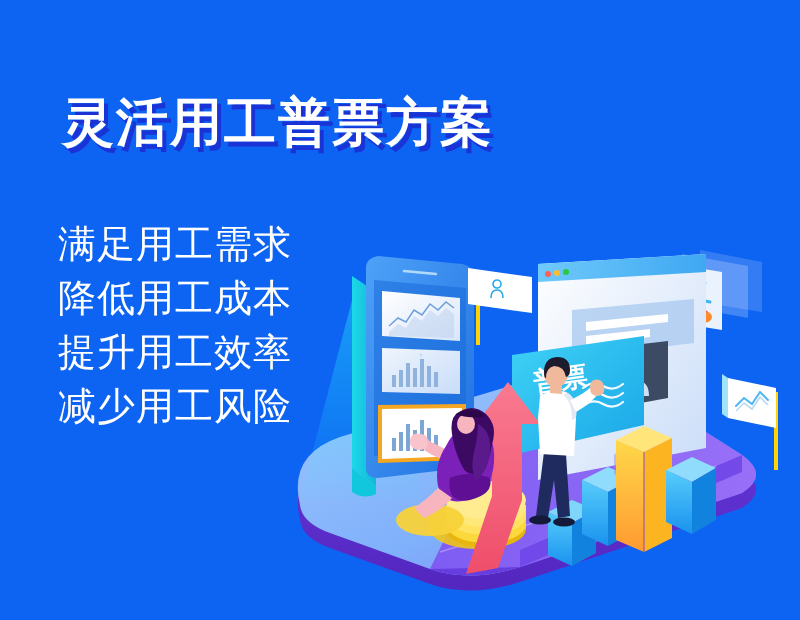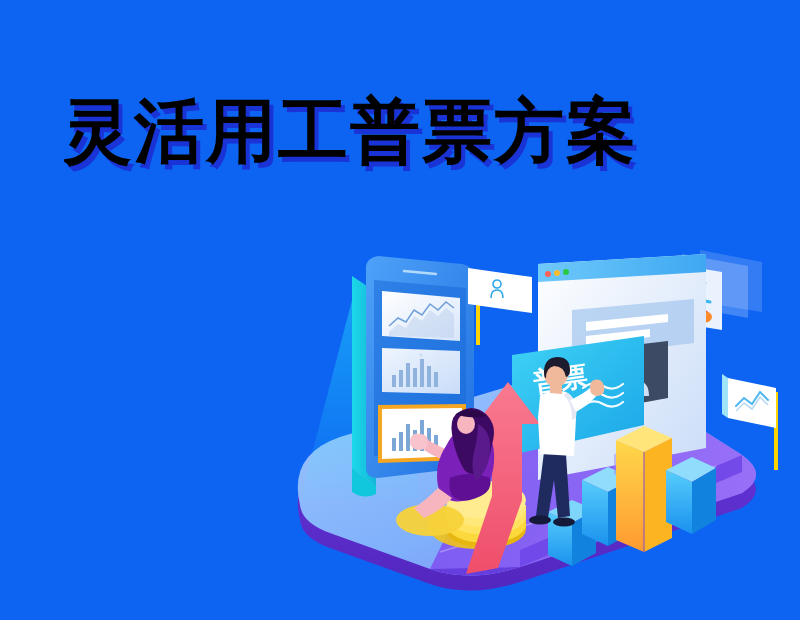--- a/index.html
+++ b/index.html
@@ -12,24 +12,24 @@
     position:relative;
     width:800px; height:620px;
     background:#0d64f2;
     overflow:hidden;
   }
 
   
   #headline {
     position:absolute;
     left:62px; top:96px;
-    font-size:70px;
+    font-size:52px;
     font-weight:bold;
     letter-spacing:2px;
-    color:#000000;
+    color:#ffffff;
     text-shadow:4px 5px 0 #1a33d6;
     white-space:nowrap;
     line-height:1;
   }
   #bullets {
     position:absolute;
     left:58px; top:218px;
     display:flex;
     flex-direction:column;
   }
@@ -326,14 +326,20 @@
 
       <path d="M550 382 L562 383 L562 394 L550 393 Z" fill="#f0b99b"></path>
       <ellipse cx="556" cy="374" rx="12" ry="13" fill="#f0b99b"></ellipse>
       <path d="M544 372 Q544 358 557 357 Q570 357 570 370 Q570 376 566 377
                Q564 366 554 366 Q546 368 546 378 Q544 378 544 372 Z" fill="#1c1c2e"></path>
     </g>
   </svg>
 
   <h1 id="headline">灵活用工普票方案</h1>
 
+  <div id="bullets">
+    <div class="bullet">满足用工需求</div>
+    <div class="bullet">降低用工成本</div>
+    <div class="bullet">提升用工效率</div>
+    <div class="bullet">减少用工风险</div>
+  </div>
 
 </div>
 
 </body></html>

